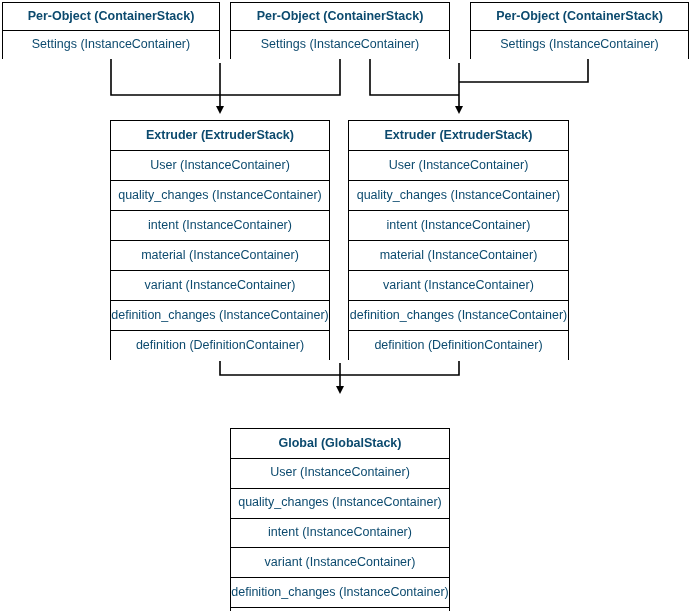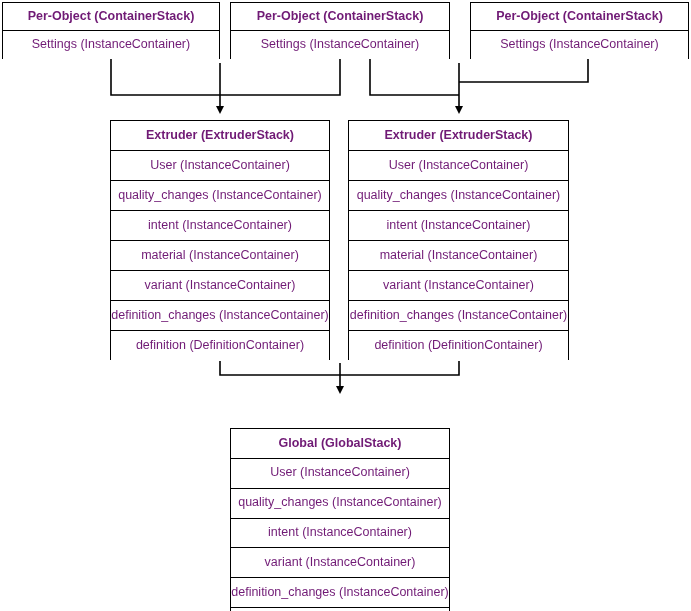--- a/index.html
+++ b/index.html
@@ -27,21 +27,21 @@
     z-index: 2;
   }
   .row {
     box-sizing: border-box;
     display: flex;
     align-items: center;
     justify-content: center;
     text-align: center;
     font-size: 12.5px;
     line-height: 1.1;
-    color: #701a75;
+    color: #0c4a6e;
     background: #ffffff;
     border-bottom: 1px solid #000000;
     white-space: nowrap;
     padding: 0 4px;
   }
   .row:last-child {
     border-bottom: none;
   }
   .row.header {
     font-weight: bold;

